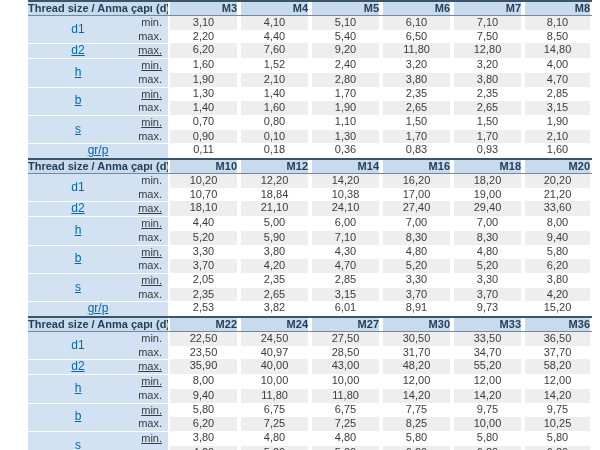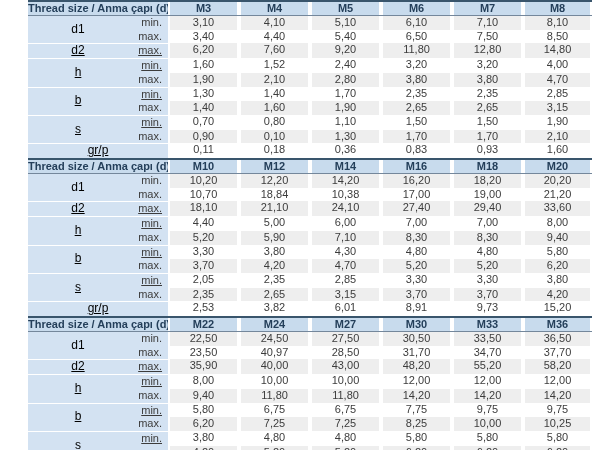--- a/index.html
+++ b/index.html
@@ -26,25 +26,25 @@
     border-top: 2px solid #39556c;
     border-bottom: 1px solid #74879b;
     background: #ffffff;
     height: 13px; line-height: 13px;
   }
   td.corner {
     background: #c8dbed !important;
     font-weight: bold; color: #243f5a;
     text-align: center; font-size: 11px;
   }
-  td.colhead { text-align: center; font-weight: bold; color: #243f5a; background: #ffffff; }
+  td.colhead { text-align: right; font-weight: bold; color: #243f5a; background: #ffffff; }
   td.colhead .seg { display: block; margin: 0 2px; height: 100%; background: #c8dbed; }
   td.lbl {
     background: #d3e2f2; text-align: center;
-    font-size: 12px; color: #000000;
+    font-size: 12px; color: #0369a1;
   }
   td.mm {
     background: #d3e2f2; text-align: right;
     padding-right: 6px; font-size: 11px; margin-top: 8px;
   }
   td.val { text-align: center; background: #ffffff; }
   td.val .seg { display: block; margin: 0 2px; height: 100%; }
   tr.stripe td.val .seg { background: #eeeeee; }
   tr.group-start td.lbl, tr.group-start td.mm { border-top: 1px solid #ffffff; text-decoration: underline; }
 </style>
@@ -102,21 +102,21 @@
         <td class="val">
           <span class="seg">7,10</span>
         </td>
         <td class="val">
           <span class="seg">8,10</span>
         </td>
       </tr>
       <tr>
         <td class="mm">max.</td>
         <td class="val">
-          <span class="seg">3,40</span>
+          <span class="seg">2,20</span>
         </td>
         <td class="val">
           <span class="seg">4,40</span>
         </td>
         <td class="val">
           <span class="seg">5,40</span>
         </td>
         <td class="val">
           <span class="seg">6,50</span>
         </td>

